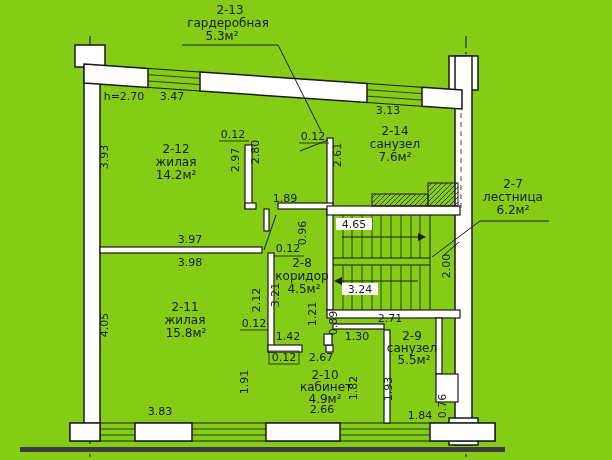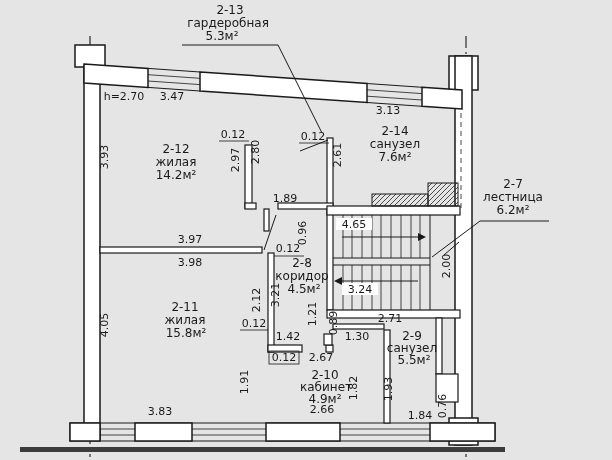--- a/index.html
+++ b/index.html
@@ -1,16 +1,16 @@
 <!DOCTYPE html>
 <html><head>
 <meta charset="utf-8">
 <style>
   html,body{margin:0;padding:0;background:#fff;}
-  #page{position:relative;width:612px;height:460px;background:#e5e5e5;overflow:hidden;}
+  #page{position:relative;width:612px;height:460px;background:#84cc16;overflow:hidden;}
   svg{position:absolute;left:0;top:0;}
   .t{font-family:"DejaVu Sans",sans-serif;font-size:11px;fill:#1a1a1a;text-anchor:middle;}
   .rt{font-size:12px;}
   .wall{fill:#ffffff;stroke:#1a1a1a;stroke-width:1.5;}
   .part{fill:#ffffff;stroke:#1a1a1a;stroke-width:1.2;}
   .ln{stroke:#1a1a1a;stroke-width:1;fill:none;}
   .thin{stroke:#1a1a1a;stroke-width:0.8;fill:none;}
   .axis{stroke:#1a1a1a;stroke-width:1.1;stroke-dasharray:12 4 2 4;fill:none;}
   .hatchbox{fill:url(#hatch);stroke:#1a1a1a;stroke-width:1;}
   .whitebox{fill:#fff;stroke:none;}

